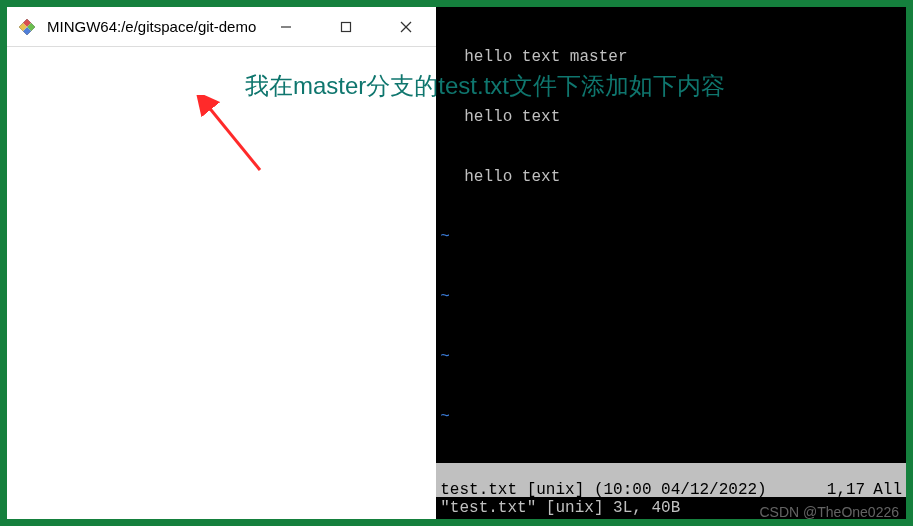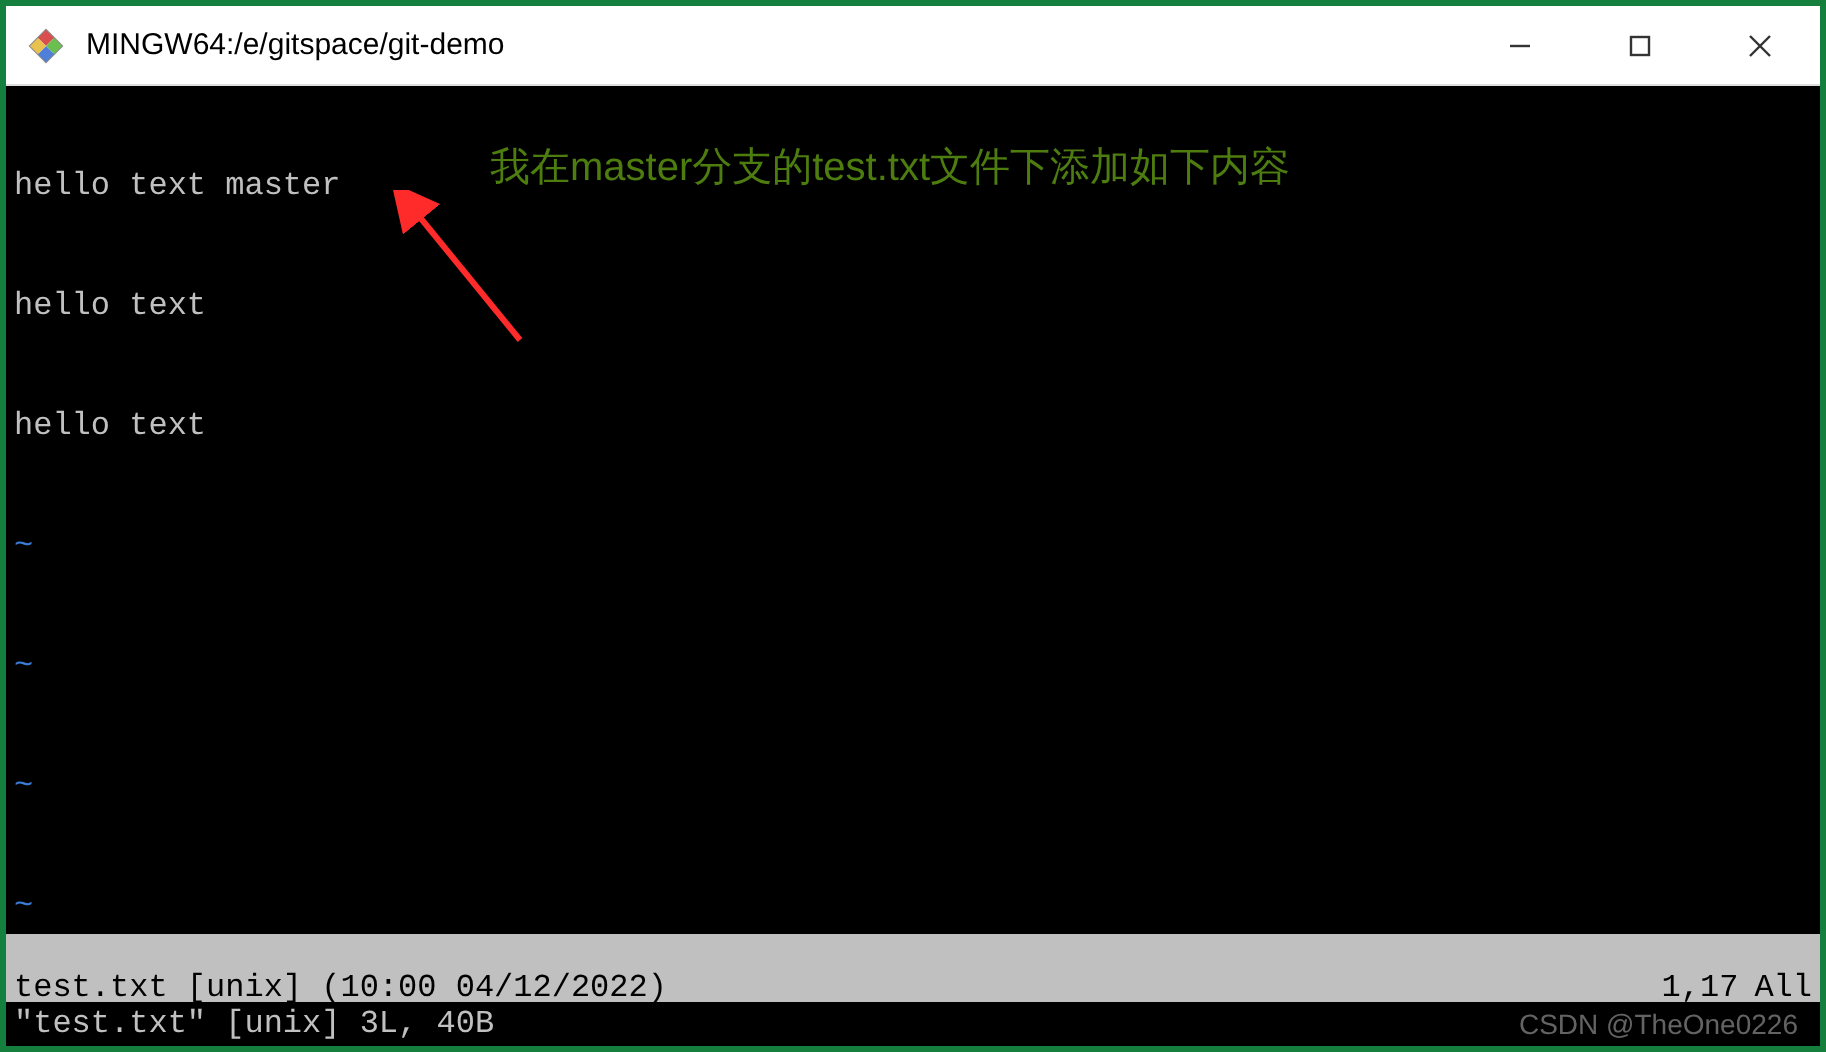--- a/index.html
+++ b/index.html
@@ -7,23 +7,22 @@
       width: 913px;
       height: 526px;
       font-family: "Segoe UI", Tahoma, sans-serif;
       background: #fff;
       overflow: hidden;
       position: relative;
     }
     .window {
       width: 100%;
       height: 100%;
-      border: 3px solid #15803d;
-      display: flex;
-      flex-direction: column;
+      border: 7px solid #15803d;
+      display: flex;
     }
     .titlebar {
       height: 40px;
       background: #fff;
       display: flex;
       align-items: center;
       padding-left: 10px;
       border-bottom: 1px solid #ddd;
     }
     .titlebar-icon {
@@ -61,20 +60,21 @@
       color: #c0c0c0;
       position: relative;
       overflow: hidden;
     }
     .term-content {
       padding: 0 4px;
       white-space: pre;
     }
     .text-line {
       color: #c0c0c0;
+      margin-left: 24px;
     }
     .tilde {
       color: #3b7bd6;
     }
     .cursor {
       display: inline-block;
       width: 2px;
       height: 18px;
       background: transparent;
       vertical-align: text-bottom;
@@ -107,22 +107,22 @@
       background: #000;
       color: #c0c0c0;
       padding: 0 4px;
       height: 22px;
       line-height: 22px;
     }
     .annotation {
       position: absolute;
       top: 70px;
       left: 245px;
-      color: #4d7c0f;
-      font-size: 20px;
+      color: #0f766e;
+      font-size: 24px;
       font-family: "Microsoft YaHei", "SimSun", sans-serif;
       pointer-events: none;
     }
     .arrow-svg {
       position: absolute;
       top: 95px;
       left: 195px;
       pointer-events: none;
     }
     .watermark {

